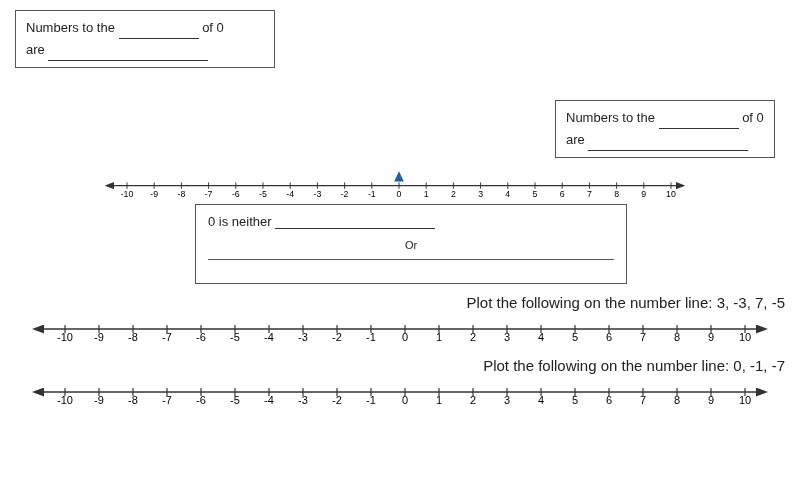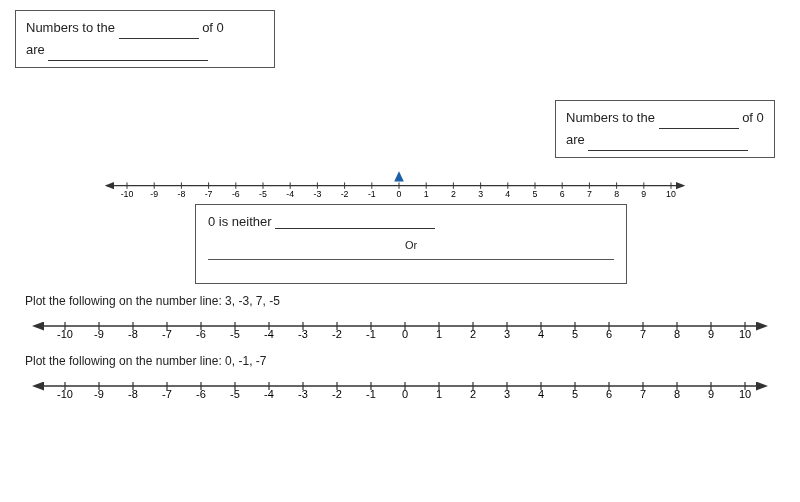--- a/index.html
+++ b/index.html
@@ -83,23 +83,24 @@
       margin-top: 10px;
       font-size: 11px;
     }
 
     
     .plot-section {
       margin: 10px 0 4px 0;
     }
 
     .plot-label {
-      font-size: 12px;
+      font-size: 15px;
       margin-bottom: 4px;
       margin-left: 10px;
+      text-align: right;
     }
 
     .number-line-row {
       display: flex;
       align-items: center;
       margin-left: 10px;
       height: 28px;
     }
 
     svg text {

